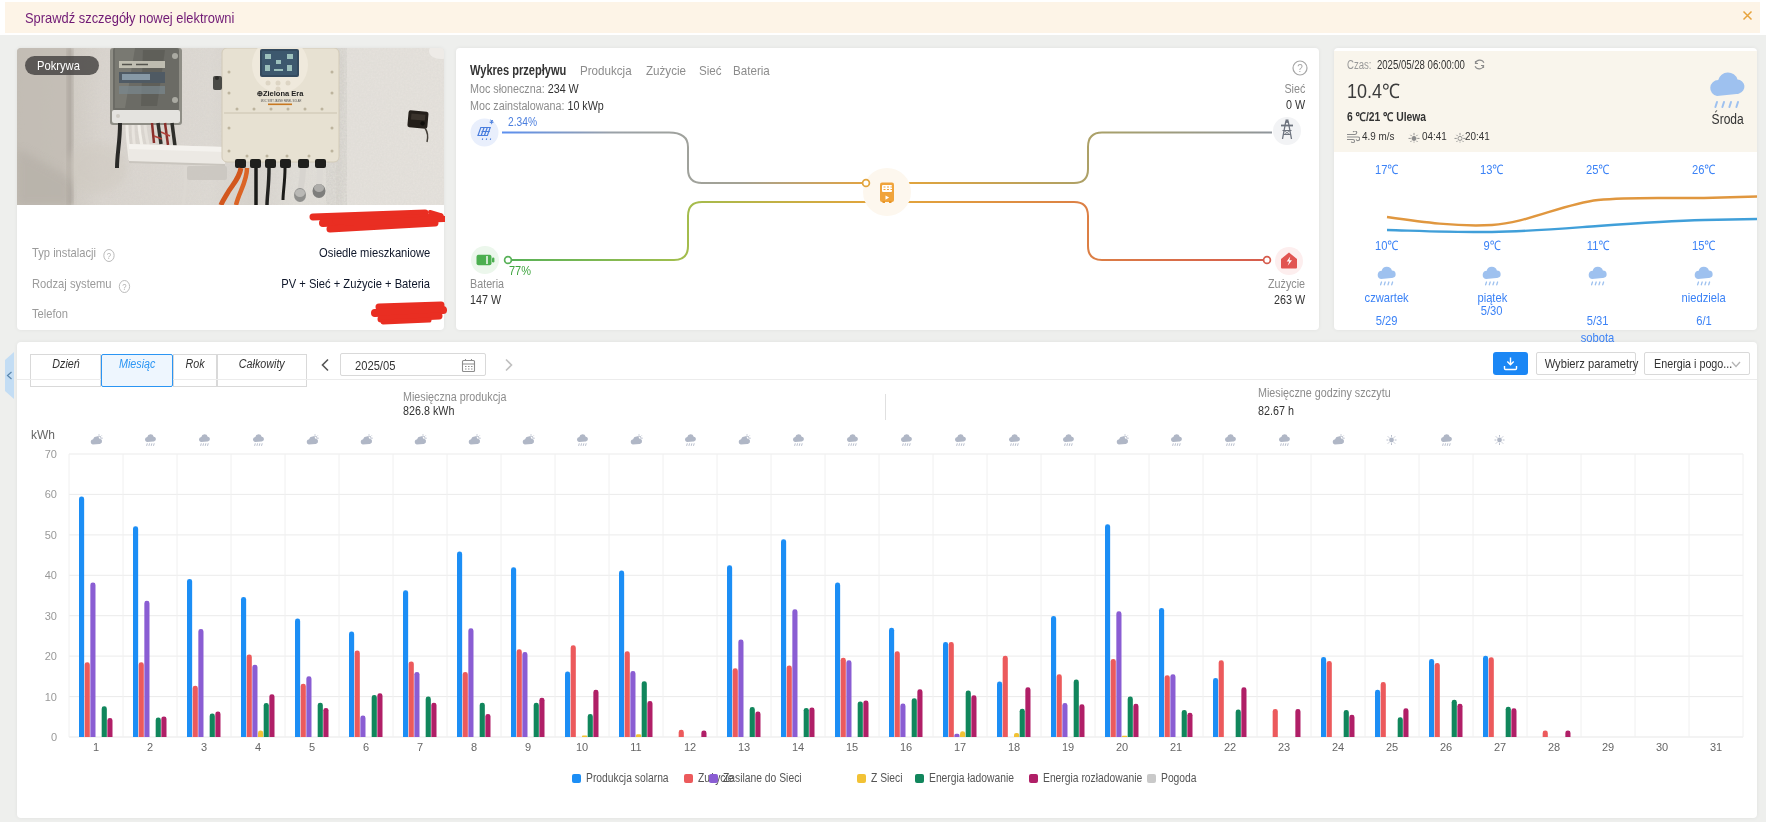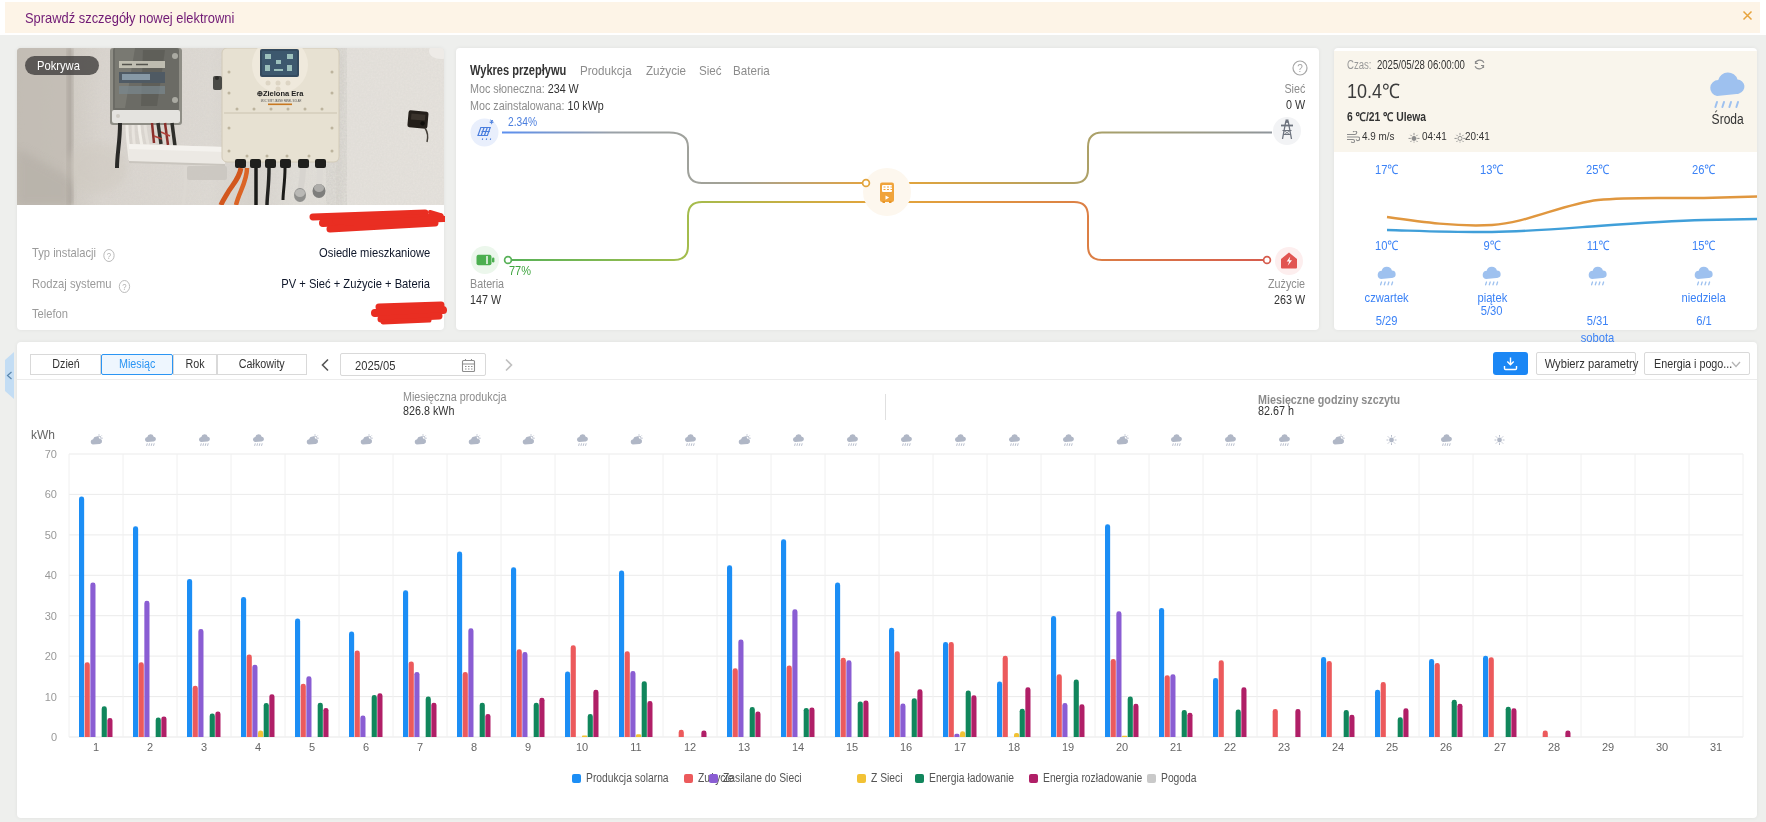--- a/index.html
+++ b/index.html
@@ -32,21 +32,21 @@
 .f-dark { color:#333; font-size:12.5px; }
 
 
 #card3 { left:1334px; top:48px; width:423px; height:282px; }
 #wtop { position:absolute; left:0px; top:3px; width:423px; height:101px; background:#f9f5ec; }
 .fct { width:100px; text-align:center; font-size:13px; color:#3b82f6; }
 
 
 #card4 { left:17px; top:342px; width:1740px; height:476px; }
 .btn { position:absolute; border:1px solid #d9d9d9; background:#fff; color:#333; font-size:13px; text-align:center; border-radius:2px; }
-.seg { position:absolute; top:12px; height:21px; border:1px solid #d9d9d9; background:#fff; color:#333; font-size:12.5px; text-align:center; line-height:19px; }
+.seg { position:absolute; top:12px; height:33px; border:1px solid #d9d9d9; background:#fff; color:#333; font-size:12.5px; text-align:center; line-height:19px;font-style:italic; }
 .segon { border-color:#2b95f3; color:#2b95f3; background:#eef6fe; z-index:2; border-radius:2px; }
 .li { position:absolute; top:429px; font-size:12px; color:#555; white-space:nowrap; }
 .li i { display:inline-block; width:9px; height:9px; border-radius:2px; margin-right:5px; vertical-align:-1px; }
 #sidetab { position:absolute; left:5px; top:352px; width:9px; height:47px; background:#c3ddf4; clip-path:polygon(0 8px,100% 0,100% 100%,0 calc(100% - 8px)); }
 </style>
 </head>
 <body>
 <svg width="0" height="0" style="position:absolute;">
   <defs>
     <g id="rainsym">
@@ -447,21 +447,21 @@
     <span class="cx" style="margin-left:9px;font-size:12.5px;">Energia i pogo...</span>
     <svg style="position:absolute;right:8px;top:8px;" width="10" height="7" viewBox="0 0 10 7">
         <path d="M1,1 L5,5.5 L9,1" fill="none" stroke="#b5b5b5" stroke-width="1.3"></path>
       </svg>
   </div>
   <div class="abs" style="left:0px;top:37px;width:1740px;height:1px;background:#ececec;"></div>
 
   <div class="abs" style="left:386px;top:48px;font-size:12.5px;color:#8c8c8c;"><span class="cx">Miesięczna produkcja</span></div>
   <div class="abs" style="left:386px;top:62px;font-size:12.5px;color:#333;"><span class="cx">826.8 kWh</span></div>
   <div class="abs" style="left:868px;top:52px;width:1px;height:26px;background:#e0e0e0;"></div>
-  <div class="abs" style="left:1241px;top:51px;font-size:12.5px;color:#8c8c8c;font-weight:bold;"><span class="cx">Miesięczne godziny szczytu</span></div>
+  <div class="abs" style="left:1241px;top:44px;font-size:12.5px;color:#8c8c8c;"><span class="cx">Miesięczne godziny szczytu</span></div>
   <div class="abs" style="left:1241px;top:62px;font-size:12.5px;color:#333;"><span class="cx">82.67 h</span></div>
 
   <svg class="abs" style="left:0;top:0;" width="1740" height="476">
   <line x1="52.0" y1="395.0" x2="1726.0" y2="395.0" stroke="#e7e7e7" stroke-width="1"></line>
   <line x1="52.0" y1="354.6" x2="1726.0" y2="354.6" stroke="#ebebeb" stroke-width="1"></line>
   <line x1="52.0" y1="314.1" x2="1726.0" y2="314.1" stroke="#ebebeb" stroke-width="1"></line>
   <line x1="52.0" y1="273.7" x2="1726.0" y2="273.7" stroke="#ebebeb" stroke-width="1"></line>
   <line x1="52.0" y1="233.3" x2="1726.0" y2="233.3" stroke="#ebebeb" stroke-width="1"></line>
   <line x1="52.0" y1="192.9" x2="1726.0" y2="192.9" stroke="#ebebeb" stroke-width="1"></line>
   <line x1="52.0" y1="152.4" x2="1726.0" y2="152.4" stroke="#ebebeb" stroke-width="1"></line>

